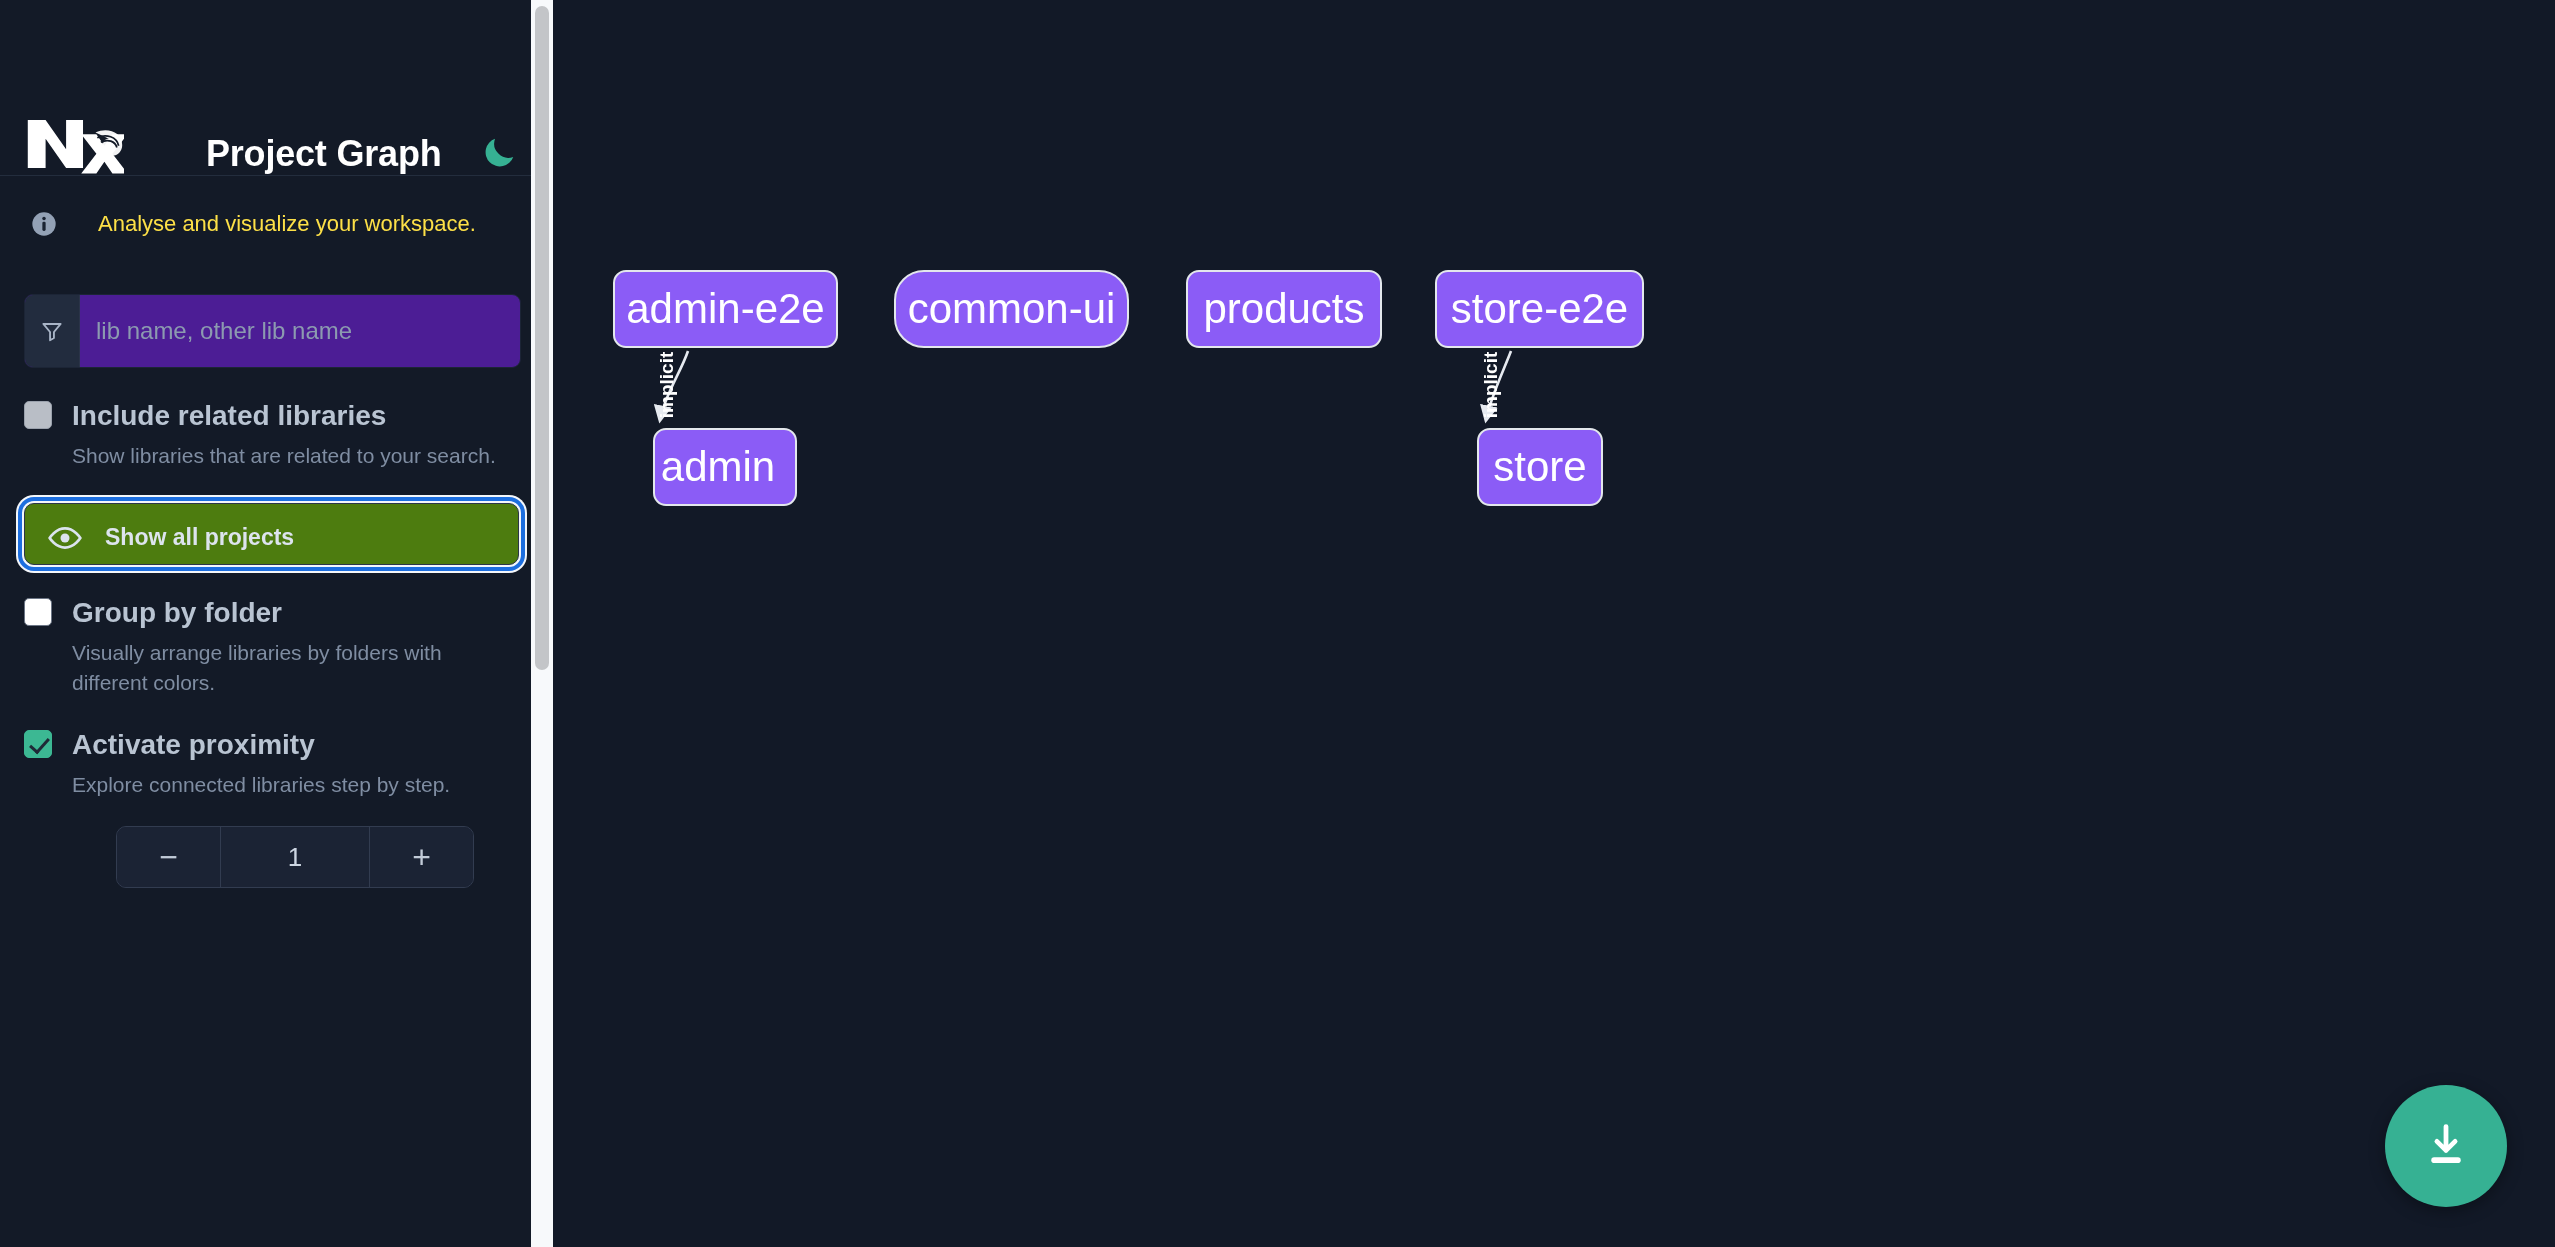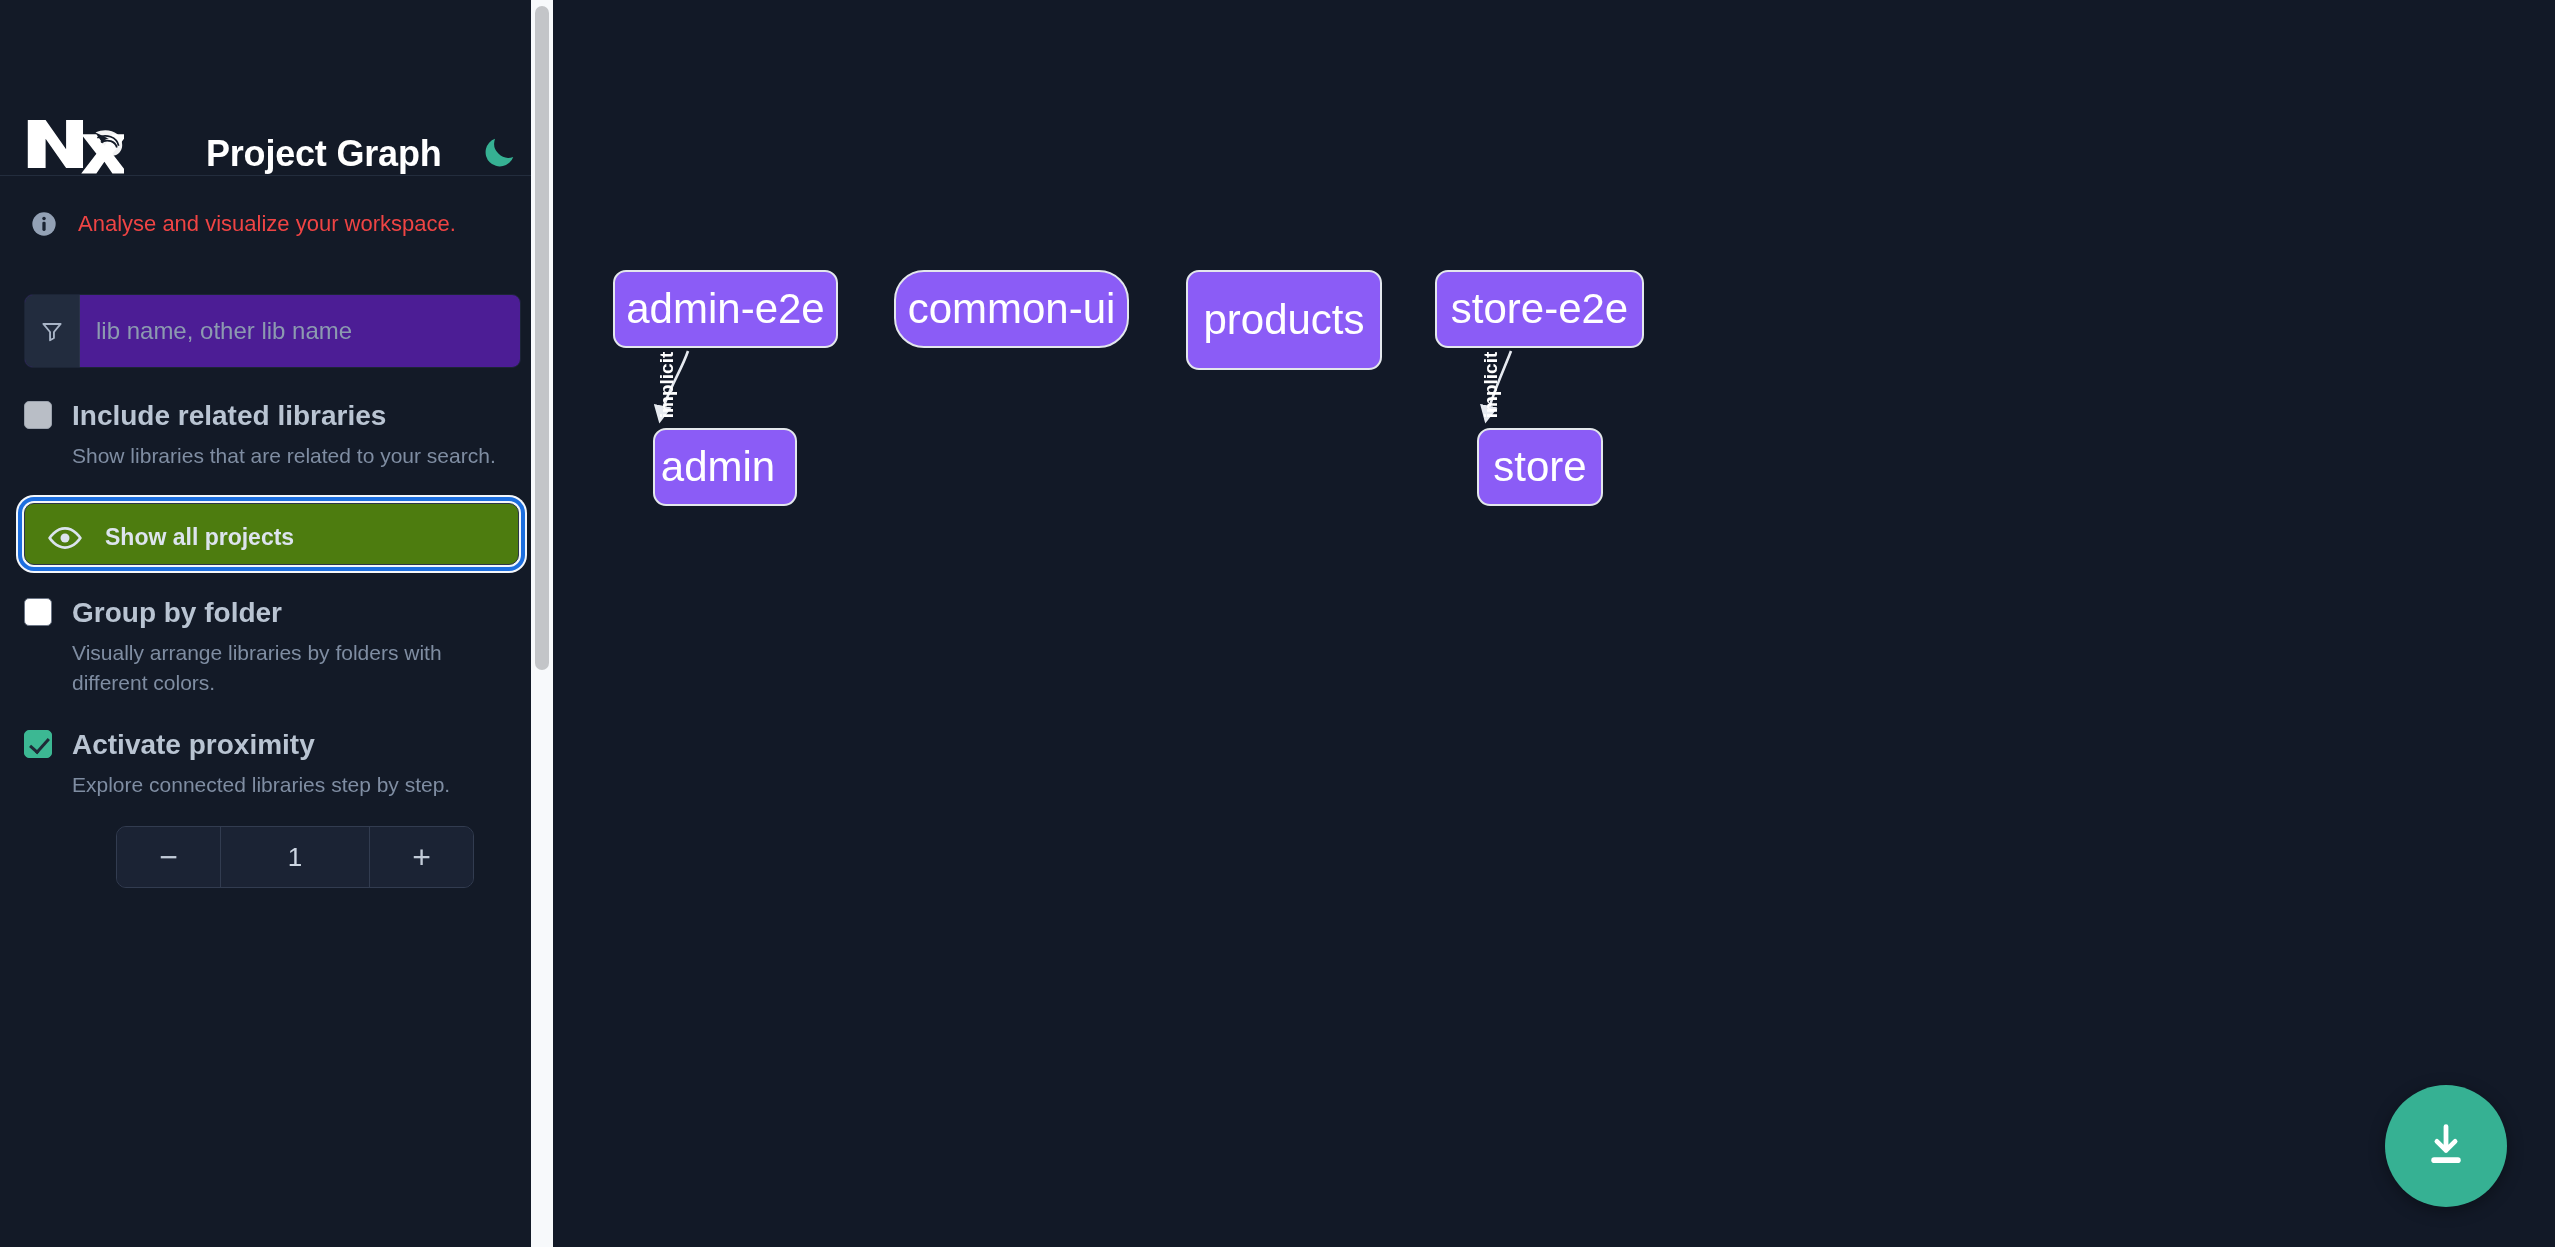--- a/index.html
+++ b/index.html
@@ -39,21 +39,21 @@
   }
 
   .divider { height: 1px; background: #232d3d; width: 100%; }
 
   .info-row {
     display: flex; align-items: center;
     padding: 34px 0 34px 30px;
   }
   .info-icon { width: 28px; height: 28px; flex: 0 0 auto; }
   .info-text {
-    margin-left: 20px; font-size: 22px; color: #ef4444; white-space: nowrap;
+    margin-left: 40px; font-size: 22px; color: #fde047; white-space: nowrap;
   }
 
   .search-wrap { padding: 22px 32px 0 24px; }
   .search-box {
     display: flex; align-items: stretch;
     height: 74px;
     background: #4c1d95;
     border-radius: 9px;
     overflow: hidden;
     border: 1px solid #1c2536;
@@ -285,21 +285,21 @@
       <text x="120" y="385" fill="#ffffff" font-size="19" font-weight="700" font-family="Liberation Sans, sans-serif" transform="rotate(-90 120 385)" text-anchor="middle">implicit</text>
       <text x="944" y="385" fill="#ffffff" font-size="19" font-weight="700" font-family="Liberation Sans, sans-serif" transform="rotate(-90 944 385)" text-anchor="middle">implicit</text>
     </svg>
 
     <div class="node" style="left:60px;  top:270px; width:225px; height:78px;">
       <span>admin-e2e</span>
     </div>
     <div class="node" style="left:341px; top:270px; width:235px; height:78px;border-radius:30px;">
       <span>common-ui</span>
     </div>
-    <div class="node" style="left:633px; top:270px; width:196px; height:100px;">
+    <div class="node" style="left:633px; top:270px; width:196px; height:78px;">
       <span>products</span>
     </div>
     <div class="node" style="left:882px; top:270px; width:209px; height:78px;">
       <span>store-e2e</span>
     </div>
     <div class="node" style="left:100px; top:428px; width:144px; height:78px;padding-left:8px;">
       <span>admin</span>
     </div>
     <div class="node" style="left:924px; top:428px; width:126px; height:78px;">
       <span>store</span>

